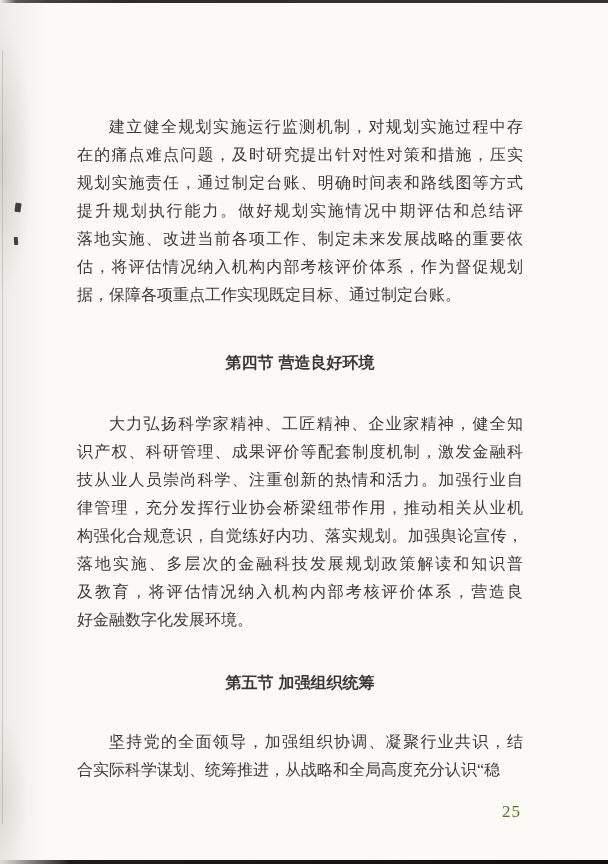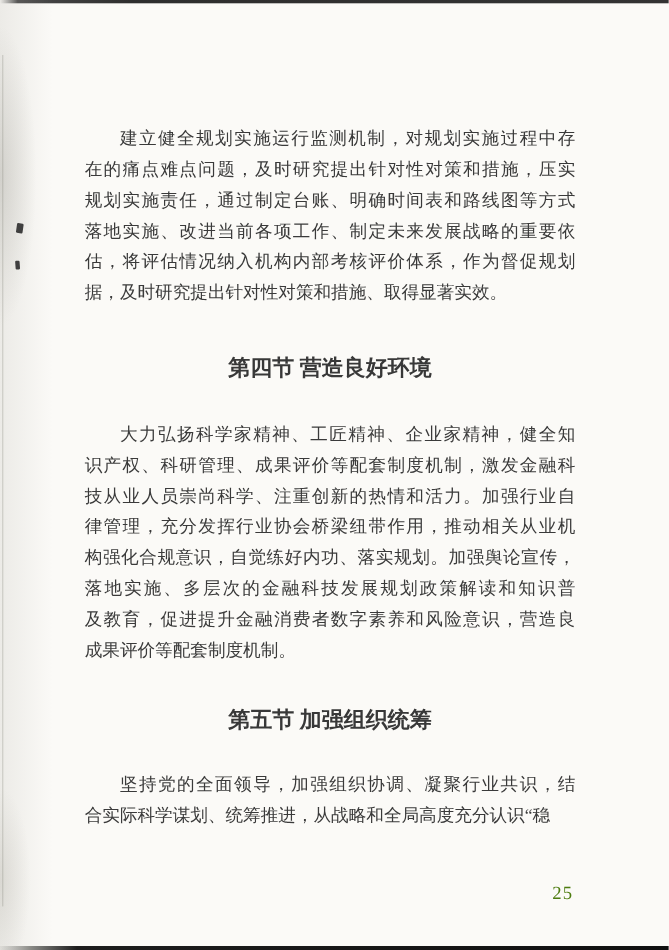--- a/index.html
+++ b/index.html
@@ -55,21 +55,21 @@
     text-align-last: justify;
   }
   .line.first { text-indent: 32px; }
   .line.last { text-align-last: left; }
 
   .heading {
     margin: 0;
     display: flex;
     justify-content: center;
     gap: 5px;
-    font-size: 20px;
+    font-size: 16px;
     font-weight: 600;
     line-height: 28px;
     color: #383838;
   }
   .heading-4 { margin-top: 40px; }
   .para-2 { margin-top: 33px; }
   .heading-5 { margin-top: 35px; text-align: center; }
   .para-3 { margin-top: 31px; }
 
   .page-number {
@@ -91,39 +91,40 @@
   <div class="scan-line-left"></div>
   <div class="speck speck-1"></div>
   <div class="speck speck-2"></div>
 
   <div class="content">
 
     <div class="para para-1">
         <div class="line first">建立健全规划实施运行监测机制，对规划实施过程中存</div>
         <div class="line">在的痛点难点问题，及时研究提出针对性对策和措施，压实</div>
         <div class="line">规划实施责任，通过制定台账、明确时间表和路线图等方式</div>
+        <div class="line">提升规划执行能力。做好规划实施情况中期评估和总结评</div>
         <div class="line">落地实施、改进当前各项工作、制定未来发展战略的重要依</div>
         <div class="line">估，将评估情况纳入机构内部考核评价体系，作为督促规划</div>
-        <div class="line last">据，及时研究提出针对性对策和措施、取得显著实效。</div>
+        <div class="line last">据，保障各项重点工作实现既定目标、通过制定台账。</div>
       </div>
 
     <h2 class="heading heading-4">
       <span>第四节</span>
       <span>营造良好环境</span>
     </h2>
 
     <div class="para para-2">
         <div class="line first">大力弘扬科学家精神、工匠精神、企业家精神，健全知</div>
         <div class="line">识产权、科研管理、成果评价等配套制度机制，激发金融科</div>
         <div class="line">技从业人员崇尚科学、注重创新的热情和活力。加强行业自</div>
         <div class="line">律管理，充分发挥行业协会桥梁纽带作用，推动相关从业机</div>
         <div class="line">构强化合规意识，自觉练好内功、落实规划。加强舆论宣传，</div>
         <div class="line">落地实施、多层次的金融科技发展规划政策解读和知识普</div>
-        <div class="line">及教育，促进提升金融消费者数字素养和风险意识，营造良</div>
-        <div class="line last">成果评价等配套制度机制。</div>
+        <div class="line">及教育，将评估情况纳入机构内部考核评价体系，营造良</div>
+        <div class="line last">好金融数字化发展环境。</div>
       </div>
 
     <h2 class="heading heading-5">
       <span>第五节</span>
       <span>加强组织统筹</span>
     </h2>
 
     <div class="para para-3">
         <div class="line first">坚持党的全面领导，加强组织协调、凝聚行业共识，结</div>
         <div class="line last">合实际科学谋划、统筹推进，从战略和全局高度充分认识“稳</div>

